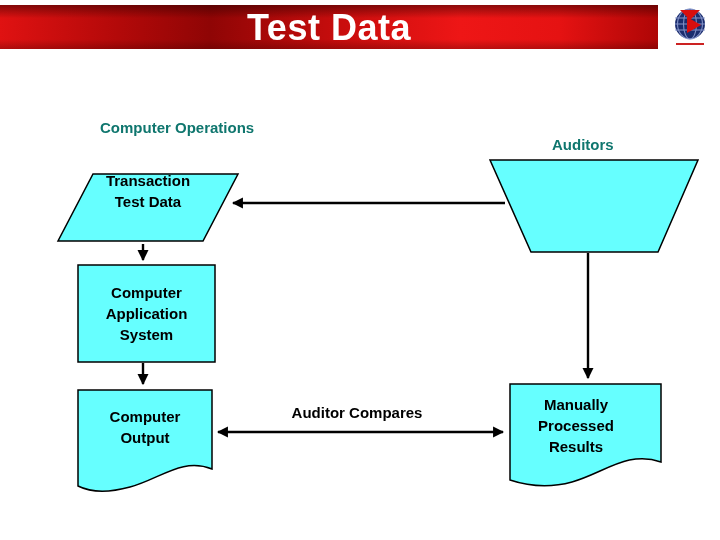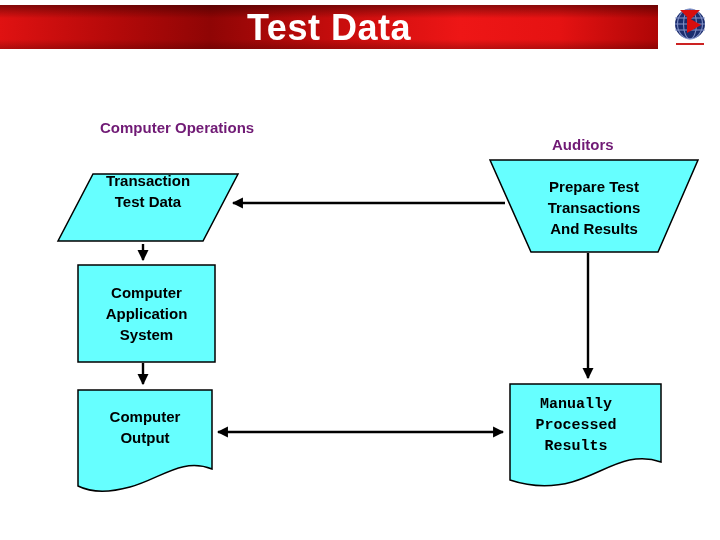--- a/index.html
+++ b/index.html
@@ -23,39 +23,39 @@
   .title-text{
     position:relative;z-index:2;display:block;width:100%;height:44px;
     line-height:45px;text-align:center;color:#ffffff;
     font-size:36px;font-weight:bold;letter-spacing:0.5px;
   }
 
   
   .logo{position:absolute;left:672px;top:5px;width:36px;height:42px;}
 
   
-  .col-header{position:absolute;font-size:15px;font-weight:bold;color:#701a75;white-space:nowrap;}
+  .col-header{position:absolute;font-size:15px;font-weight:bold;color:#0f766e;white-space:nowrap;}
   .col-header.left{left:100px;top:119px;}
   .col-header.right{left:552px;top:136px;}
 
   
   .diagram-svg{position:absolute;left:0;top:0;width:720px;height:540px;}
   .shape{fill:#66ffff;stroke:#000000;stroke-width:1.5;}
   .conn{stroke:#000000;stroke-width:2.4;fill:none;}
 
   
   .lbl{
     position:absolute;font-size:15px;font-weight:bold;line-height:21px;
     color:#000;text-align:center;white-space:pre-line;
   }
   .lbl-transaction{left:73px;top:170px;width:150px;}
   .lbl-prepare{left:519px;top:176px;width:150px;}
   .lbl-cas{left:79px;top:282px;width:135px;}
   .lbl-output{left:78px;top:406px;width:134px;}
-  .lbl-manually{left:511px;top:394px;width:130px;font-family:Liberation Mono, monospace;}
+  .lbl-manually{left:511px;top:394px;width:130px;}
   .lbl-compare{left:257px;top:402px;width:200px;}
 </style>
 </head>
 <body>
 
 <div class="slide">
 
   <div class="title-bar">
     <span class="title-text">Test Data</span>
   </div>
@@ -92,25 +92,23 @@
 
     <line class="conn" x1="505" y1="203" x2="233" y2="203" marker-end="url(#arrow)"></line>
     <line class="conn" x1="143" y1="244" x2="143" y2="260" marker-end="url(#arrow)"></line>
     <line class="conn" x1="143" y1="363" x2="143" y2="384" marker-end="url(#arrow)"></line>
     <line class="conn" x1="588" y1="253" x2="588" y2="378" marker-end="url(#arrow)"></line>
     <line class="conn" x1="218" y1="432" x2="503" y2="432" marker-start="url(#arrow)" marker-end="url(#arrow)"></line>
   </svg>
 
   <div class="lbl lbl-transaction">Transaction
 Test Data</div>
-  <div class="lbl lbl-prepare">Prepare Test
-Transactions
-And Results</div>
   <div class="lbl lbl-cas">Computer
 Application
 System</div>
   <div class="lbl lbl-output">Computer
 Output</div>
   <div class="lbl lbl-manually">Manually
 Processed
 Results</div>
+  <div class="lbl lbl-compare">Auditor Compares</div>
 
 </div>
 
 </body></html>

